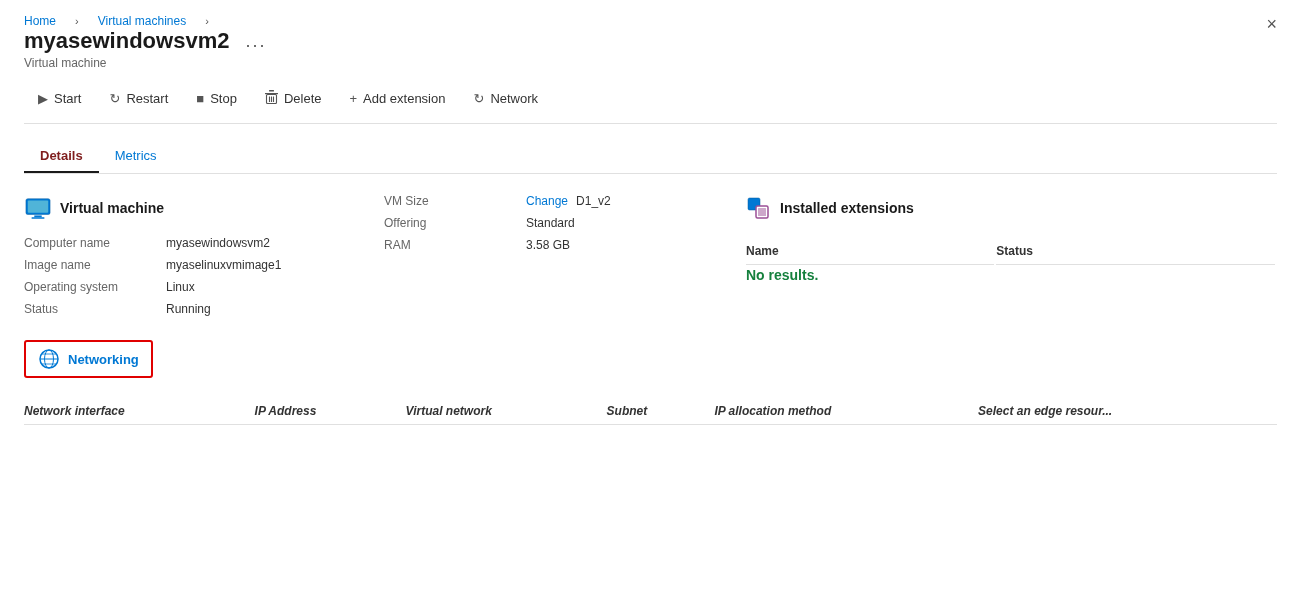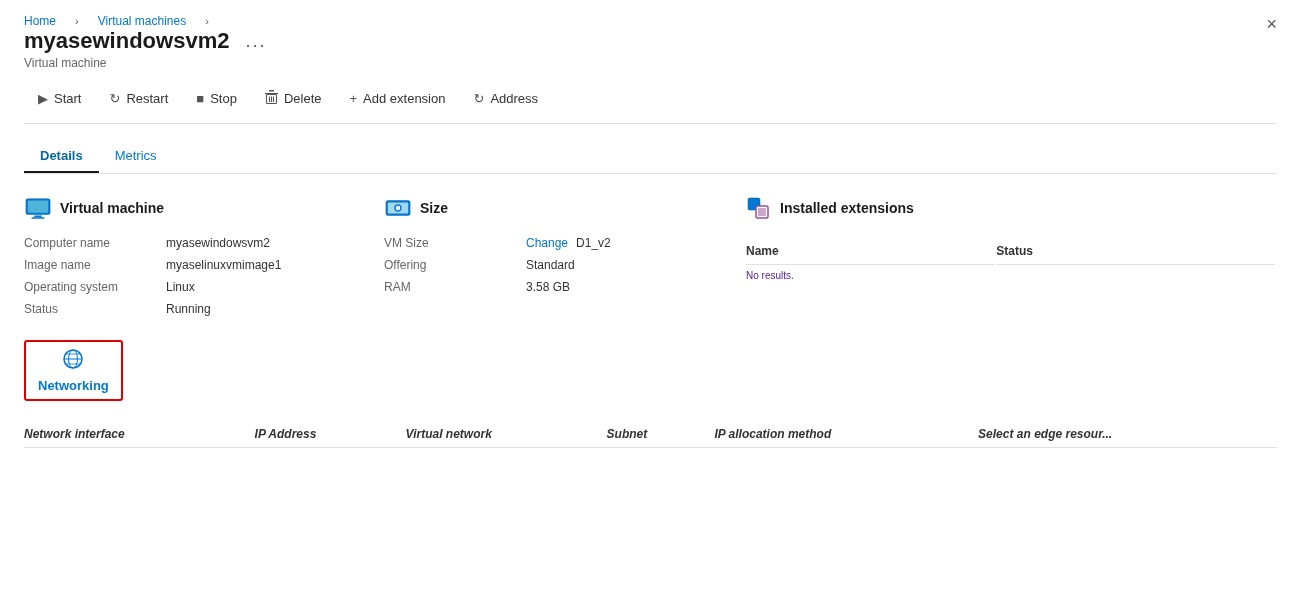--- a/index.html
+++ b/index.html
@@ -86,21 +86,21 @@
       border-bottom: 1px solid #e0e0e0;
     }
     .tab {
       padding: 8px 16px;
       font-size: 13px;
       cursor: pointer;
       color: #333;
       border-bottom: 2px solid transparent;
     }
     .tab.active {
-      color: #0369a1;
+      color: #7f1d1d;
       font-weight: 600;
       border-bottom: 2px solid #1a1a1a;
     }
     .tab:not(.active) { color: #0078d4; }
     .section-block {
       flex: 1;
       min-width: 0;
     }
     .section-header {
       display: flex;
@@ -141,21 +141,20 @@
     .detail-value.link { color: #0078d4; cursor: pointer; }
     .networking-box {
       border: 2px solid #e00000;
       border-radius: 3px;
       display: inline-flex;
       align-items: center;
       gap: 8px;
       padding: 6px 12px;
       margin-top: 10px;
       cursor: pointer;
-      flex-direction: column;
     }
     .networking-box .net-title {
       font-size: 13px;
       font-weight: 600;
       color: #0078d4;
     }
     .network-table-section {
       margin-top: 20px;
     }
     .net-table {
@@ -187,23 +186,24 @@
     }
     .installed-ext-table th {
       text-align: left;
       font-size: 12px;
       font-weight: 600;
       color: #333;
       padding: 6px 0;
       border-bottom: 1px solid #e0e0e0;
     }
     .no-results {
-      color: #4c1d95;
-      font-size: 10px;
+      color: #15803d;
+      font-size: 14px;
       padding: 10px 0;
+      font-weight: bold;
     }
     
     .vm-icon-svg { width: 26px; height: 26px; }
     
     .size-icon-svg { width: 26px; height: 26px; }
     
     .net-icon { width: 22px; height: 22px; }
 
     .top-sections {
       display: flex;
@@ -262,21 +262,21 @@
       <span>Delete</span>
     </button>
 
     <button class="toolbar-btn">
       <span class="btn-icon">+</span>
       <span>Add extension</span>
     </button>
 
     <button class="toolbar-btn">
       <span class="btn-icon">↻</span>
-      <span>Address</span>
+      <span>Network</span>
     </button>
   </div>
 
   <div class="tabs">
     <div class="tab active">Details</div>
     <div class="tab">Metrics</div>
   </div>
 
   <div class="top-sections">
 
@@ -320,31 +320,20 @@
             <line x1="2" y1="11" x2="20" y2="11" stroke="#0078d4" stroke-width="1"></line>
             <line x1="4" y1="6" x2="18" y2="6" stroke="#0078d4" stroke-width="0.8"></line>
             <line x1="4" y1="16" x2="18" y2="16" stroke="#0078d4" stroke-width="0.8"></line>
           </svg>
         </span>
         <span class="net-title">Networking</span>
       </div>
     </div>
 
     <div class="section-block" style="max-width:320px;">
-      <div class="section-header">
-        <div class="section-icon">
-          <svg class="size-icon-svg" viewBox="0 0 28 24" fill="none" xmlns="http://www.w3.org/2000/svg">
-            <rect x="1" y="4" width="26" height="16" rx="2" fill="#0078d4" stroke="#005a9e" stroke-width="0.5"></rect>
-            <rect x="3" y="6" width="22" height="12" rx="1" fill="#a0d8f0"></rect>
-            <circle cx="14" cy="12" r="4" fill="#0078d4"></circle>
-            <circle cx="14" cy="12" r="2.5" fill="#fff"></circle>
-          </svg>
-        </div>
-        <span class="section-title">Size</span>
-      </div>
       <div class="detail-table">
 
         <div class="detail-row">
           <span class="detail-label">VM Size</span>
           <span style="display:flex;gap:8px;align-items:center;">
             <span class="detail-value link">Change</span>
             <span class="detail-value">D1_v2</span>
           </span>
         </div>
         <div class="detail-row">

